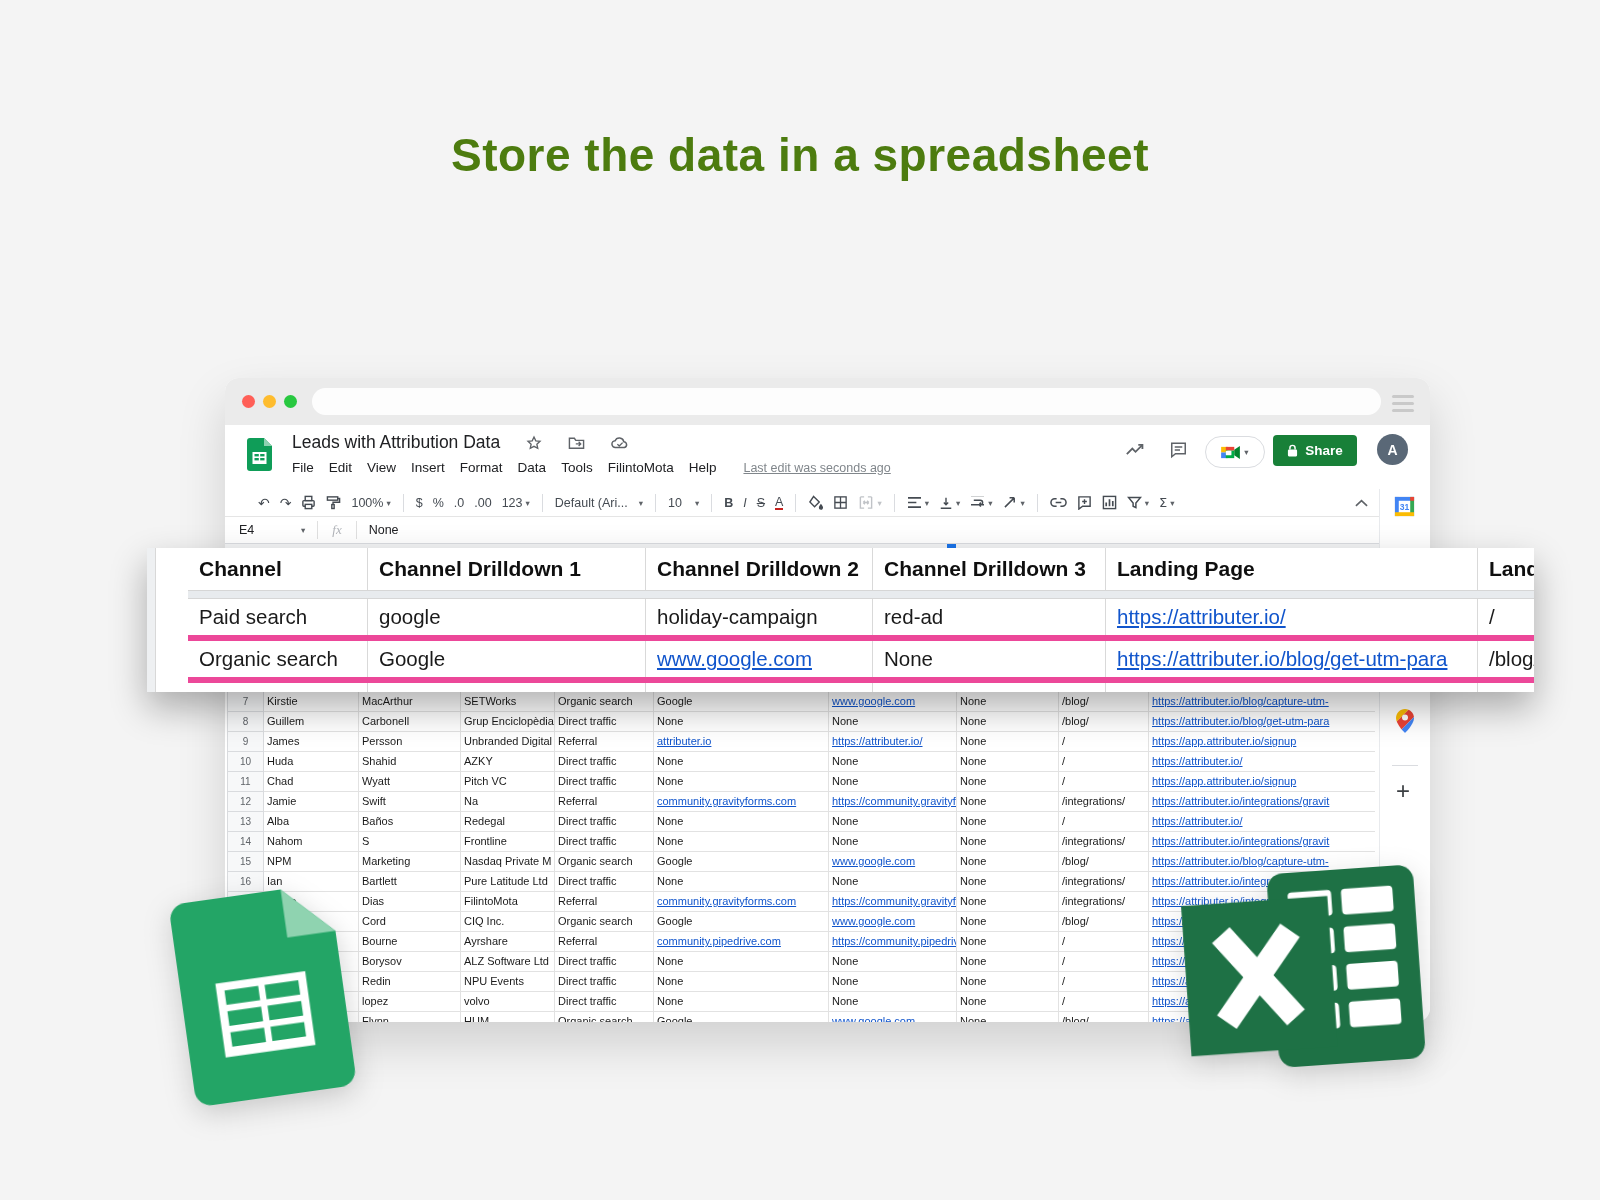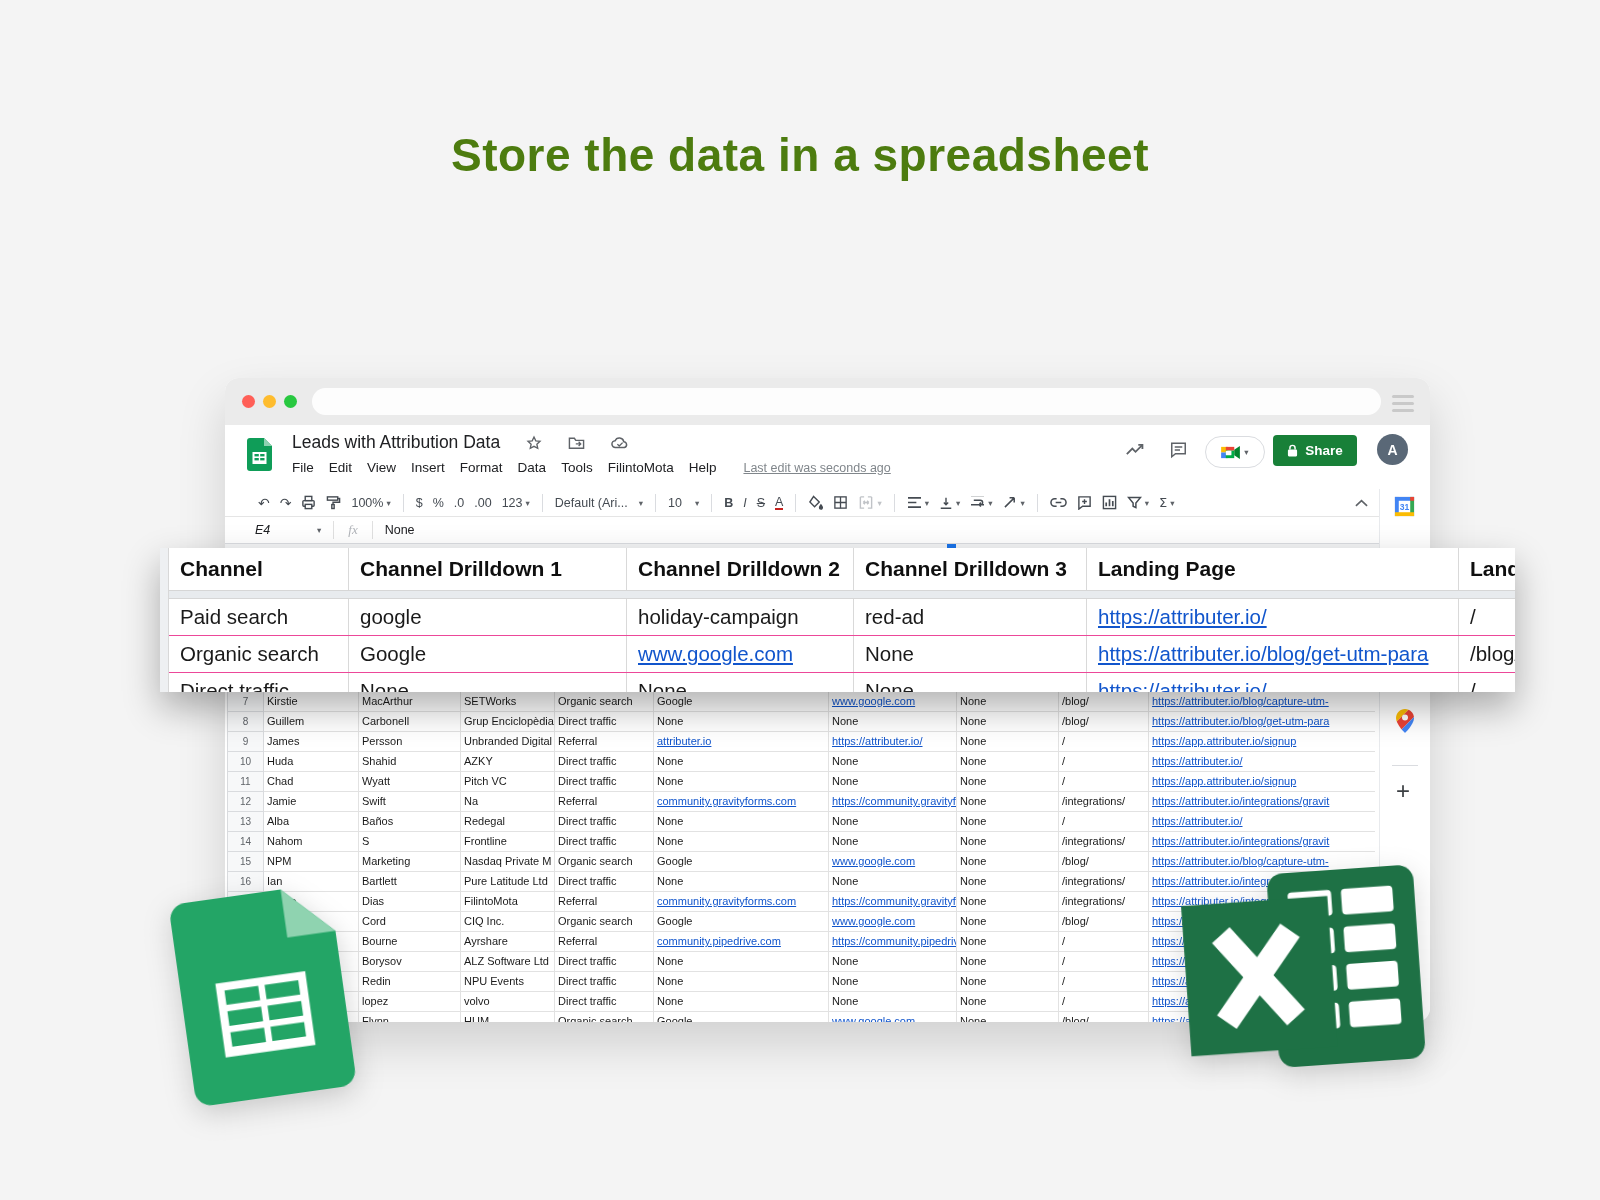--- a/index.html
+++ b/index.html
@@ -37,21 +37,21 @@
   .tbtn{display:flex;align-items:center;gap:3px;margin:0 5px;white-space:nowrap;}
   .tdiv{width:1px;height:18px;background:#dadce0;margin:0 7px;flex-shrink:0;}
   .car{font-family:"DejaVu Sans",sans-serif;font-size:8.5px;color:#5f6368;}
   .uglyph{font-family:"DejaVu Sans",sans-serif;font-size:14px;color:#454b52;}
   .bold{font-weight:bold;} .ital{font-style:italic;} .strike{text-decoration:line-through;}
   .acolor{border-bottom:2.5px solid #c5221f;line-height:12px;}
   .collapse{margin-left:auto;margin-right:12px;}
 
   
   .formulabar{position:absolute;top:138px;left:0;width:1155px;height:28px;border-top:1px solid #e5e5e5;border-bottom:1px solid #dadce0;display:flex;align-items:center;font-size:12.5px;color:#202124;box-sizing:border-box;background:#fff;}
-  .cellref{width:62px;padding-left:30px;font-style:italic;}
+  .cellref{width:62px;padding-left:14px;}
   .fdiv{width:1px;height:18px;background:#e0e0e0;}
   .fx{font-style:italic;font-family:"Liberation Serif",serif;color:#b2b5ba;padding:0 14px;font-size:13px;}
   .fval{padding-left:12px;}
 
   
   .colstrip{position:absolute;top:166px;left:0;width:1155px;height:5px;background:#f3f4f5;border-bottom:1px solid #e6e6e6;}
   .bluemark{position:absolute;left:722px;top:0;width:9px;height:5px;background:#1a73e8;}
 
   
   .siderail{position:absolute;top:111px;right:0;width:50px;bottom:0;background:#fff;border-left:1px solid #e8eaed;}
@@ -62,24 +62,24 @@
   
   .sheet{position:absolute;top:314px;left:2px;width:1153px;bottom:0;overflow:hidden;}
   .srow{display:flex;height:20px;}
   .scell{border-right:1px solid #e2e2e2;border-bottom:1px solid #e2e2e2;font-size:11px;line-height:19px;padding:0 3px;white-space:nowrap;overflow:hidden;flex-shrink:0;color:#1a1a1a;box-sizing:border-box;}
   .c0{width:37px;background:#f7f8f9;border-color:#d9dbde;text-align:center;font-size:10px;color:#5f6368;border-left:1px solid #d9dbde;}
   .c1{width:95px;} .c2{width:102px;} .c3{width:94px;} .c4{width:99px;} .c5{width:175px;}
   .c6{width:128px;} .c7{width:102px;} .c8{width:90px;} .c9{width:226px;border-right:none;}
   .lnk{color:#1155cc;text-decoration:underline;}
 
   
-  .overlay{position:absolute;left:160px;top:548px;width:1355px;height:144px;background:#fff;box-shadow:0 16px 34px rgba(0,0,0,.30);overflow:hidden;}
+  .overlay{position:absolute;left:147px;top:548px;width:1355px;height:144px;background:#fff;box-shadow:0 16px 34px rgba(0,0,0,.30);overflow:hidden;padding-left:32px;}
   .ogutter{position:absolute;left:0;top:0;bottom:0;width:8px;background:#eef0f2;border-right:1px solid #d8d8d8;}
   .obody{margin-left:9px;}
-  .orow{display:flex;height:36px;border-bottom:1px solid #ec4899;}
+  .orow{display:flex;height:36px;border-bottom:6px solid #ec4899;}
   .ohead{height:42px;border-bottom:none;}
   .ohead .ocell{font-weight:bold;font-size:21px;color:#0f0f0f;}
   .oband{height:7px;background:#e8ebee;border-top:1px solid #d6d6d6;border-bottom:1px solid #d6d6d6;}
   .ocell{font-size:20.5px;color:#1a1a1a;padding-left:11px;border-right:1px solid #d9d9d9;white-space:nowrap;overflow:hidden;display:flex;align-items:center;flex-shrink:0;box-sizing:border-box;}
   .o0{width:180px;} .o1{width:278px;} .o2{width:227px;} .o3{width:233px;} .o4{width:372px;} .o5{flex:1;border-right:none;}
 
   
   .gsicon{position:absolute;left:182px;top:893px;transform:rotate(-8deg);filter:drop-shadow(0 8px 14px rgba(0,0,0,.18));}
   .xlicon{position:absolute;left:1186px;top:868px;transform:rotate(-4deg);filter:drop-shadow(0 8px 14px rgba(0,0,0,.15));}
 </style>

